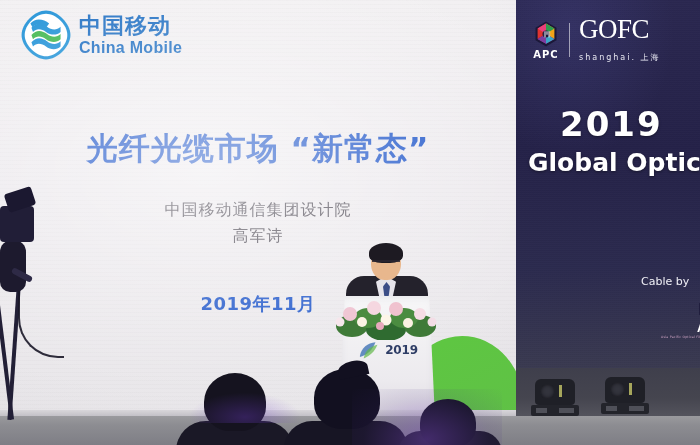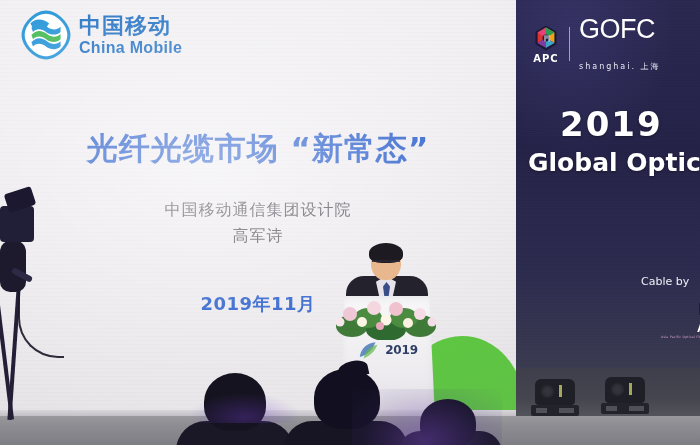--- a/index.html
+++ b/index.html
@@ -247,34 +247,34 @@
     letter-spacing: 1px;
     margin-top: 1px;
   }
   .apc-divider {
     width: 1px; height: 34px;
     background: rgba(255,255,255,0.55);
     margin: 0 2px;
   }
   .gofc-block { display: flex; flex-direction: column; }
   .gofc-word {
-    font-family: Liberation Sans, sans-serif;
+    font-family: Liberation Serif, serif;
     font-size: 27px;
     font-weight: 400;
     color: #ffffff;
     letter-spacing: -0.5px;
     line-height: 1;
     white-space: nowrap;
   }
   .gofc-sub {
     font-family: "DejaVu Sans", sans-serif;
     font-size: 8px;
     color: #e8e8f2;
     letter-spacing: 2px;
-    margin-top: 18px;
+    margin-top: 9px;
     white-space: nowrap;
   }
 
   .banner-year {
     position: absolute;
     left: 560px; top: 104px;
     font-family: "DejaVu Sans", sans-serif;
     font-size: 34px;
     font-weight: 700;
     color: #ffffff;

